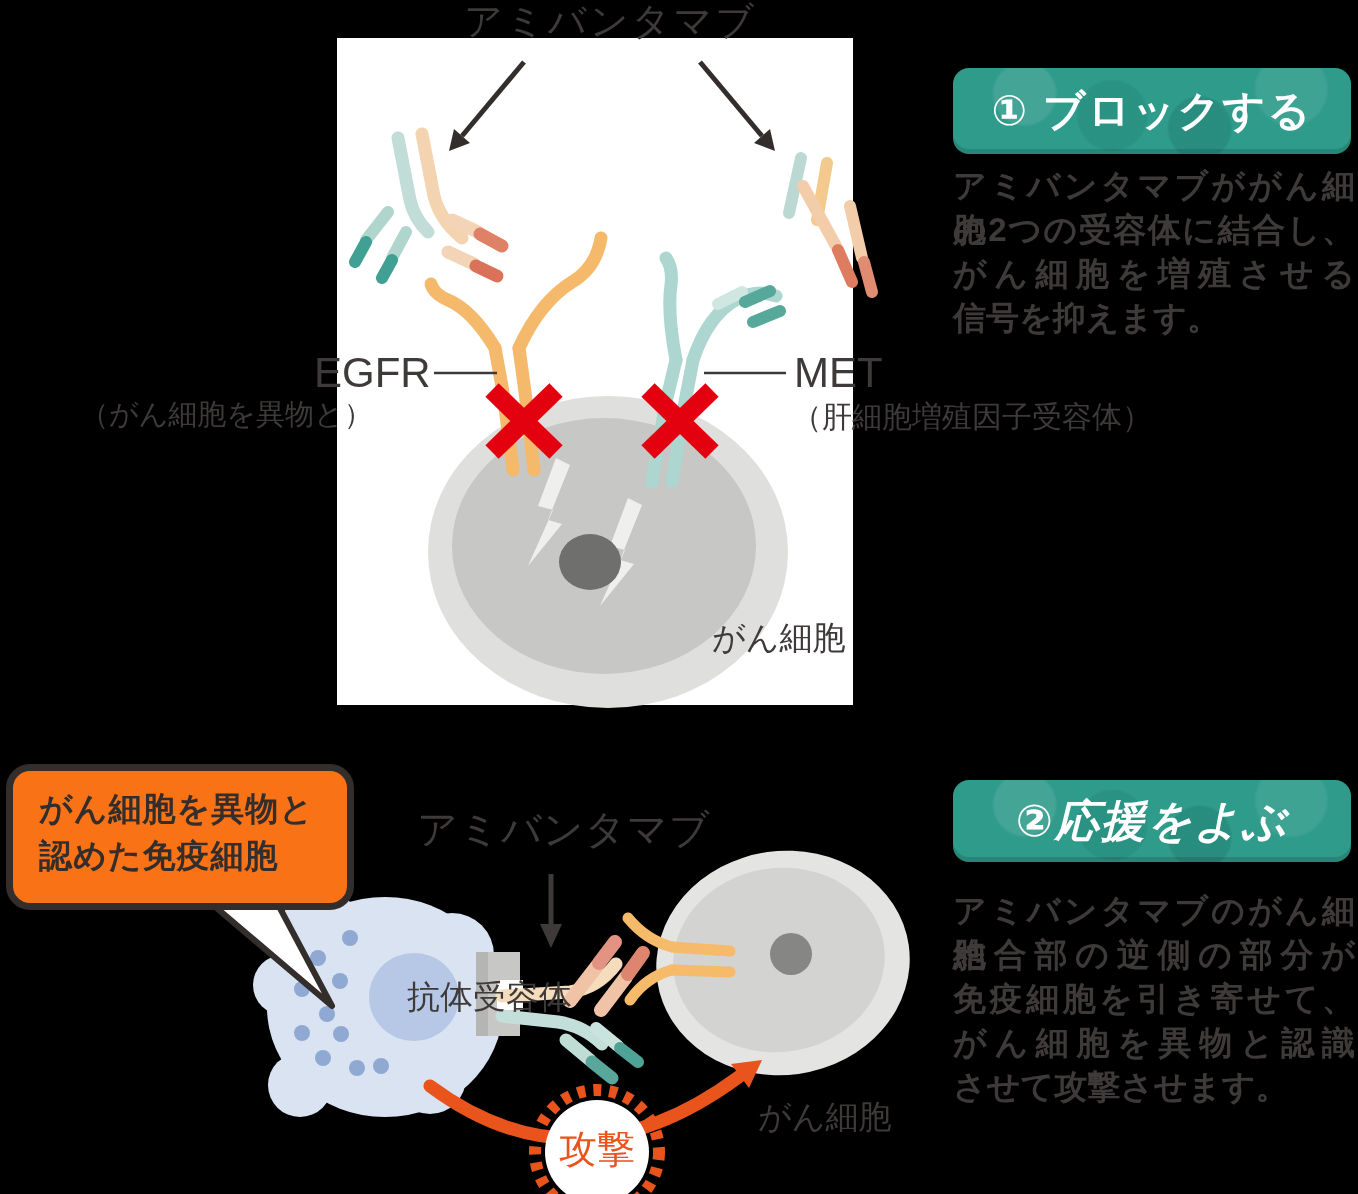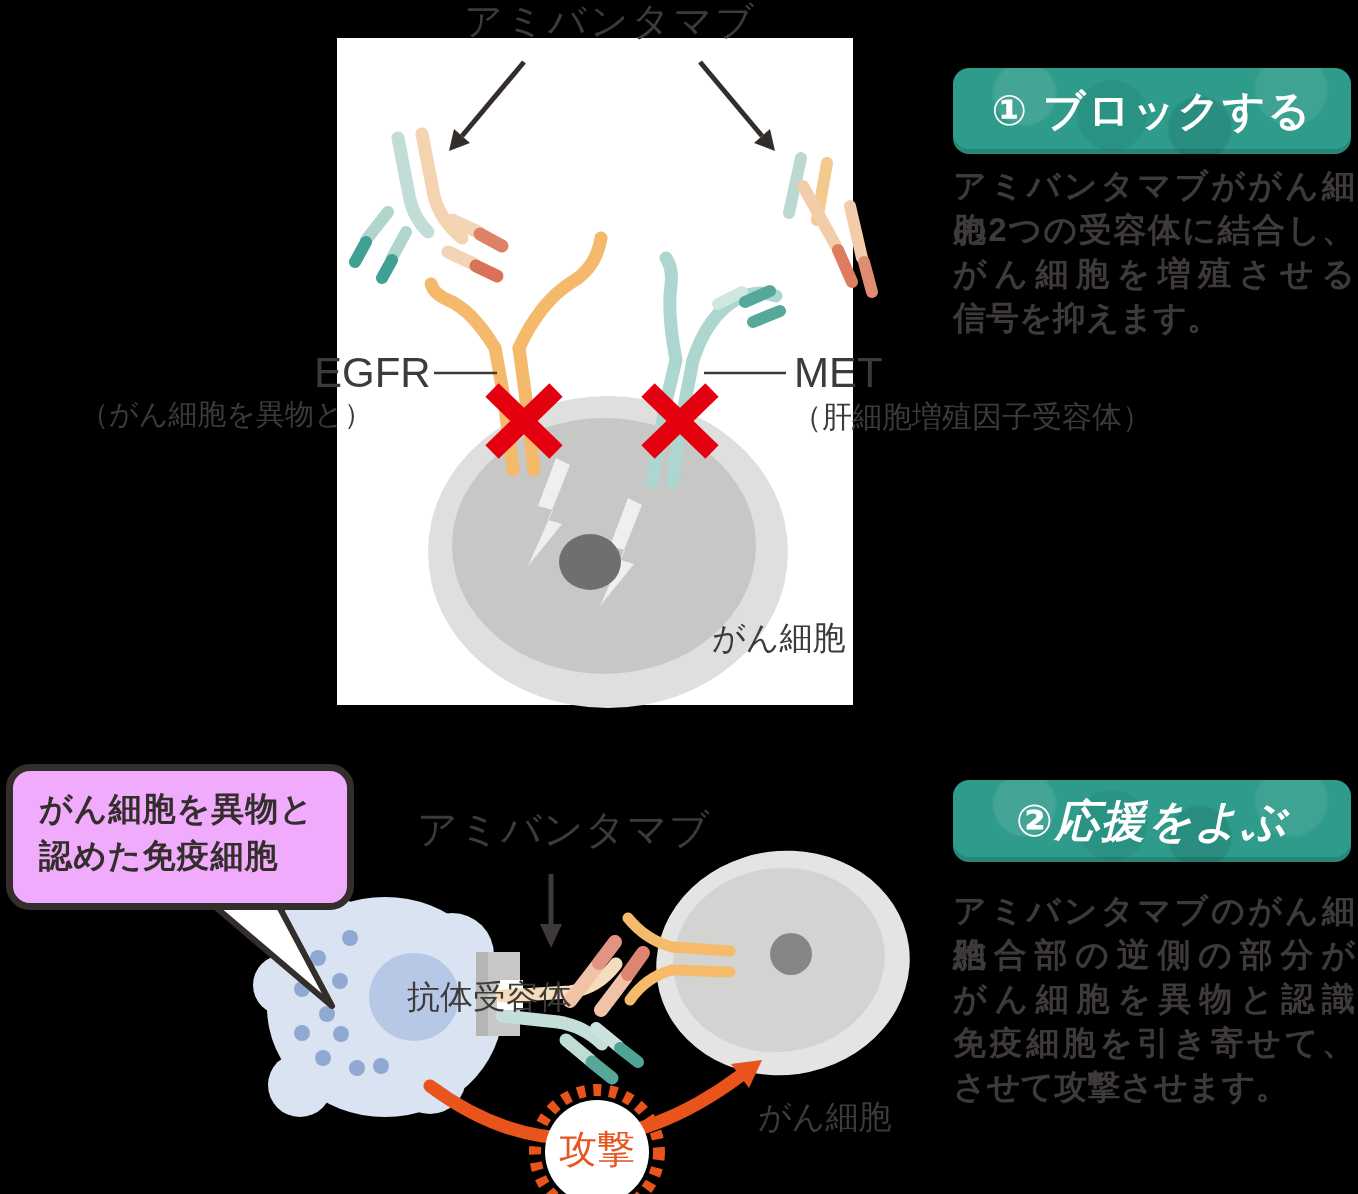--- a/index.html
+++ b/index.html
@@ -21,21 +21,21 @@
       radial-gradient(circle at 85% 25%, rgba(255,255,255,.08) 0 10%, rgba(255,255,255,0) 11%),
       radial-gradient(circle at 40% 55%, rgba(0,70,60,.10) 0 14%, rgba(0,70,60,0) 15%);
     box-shadow:inset 0 -5px 0 rgba(0,40,35,.18);
   }
   .badge span{color:#fff;font-weight:800;letter-spacing:2px;}
   .para{position:absolute;z-index:3;width:402px;font-weight:700;color:#3E3A39;}
   .para .line{font-size:33px;line-height:44px;height:44px;}
   .para .line:not(:last-child){text-align:justify;text-align-last:justify;text-justify:inter-character;}
   .bubble{
     position:absolute;z-index:2;left:6px;top:764px;width:308px;height:118px;
-    background:#f0abfc;border:7px solid #332E2B;border-radius:24px;
+    background:#f97316;border:7px solid #332E2B;border-radius:24px;
     padding:14px 0 0 26px;box-sizing:content-box;
   }
   .bubble .bline{font-size:33px;line-height:47px;font-weight:800;color:#332E2B;letter-spacing:1px;}
 </style>
 </head>
 <body>
 
 <div id="stage">
 
   <svg id="art" width="1358" height="1194" viewBox="0 0 1358 1194">
@@ -210,22 +210,22 @@
 
   <div class="txt dark" style="left:417px;top:808px;font-size:40px;letter-spacing:1px;">アミバンタマブ</div>
 
   <div class="badge" style="left:953px;top:780px;height:82px;">
     <span style="font-size:44px;font-style:italic;">②応援をよぶ</span>
   </div>
 
   <div class="para" style="left:953px;top:889px;">
       <div class="line">アミバンタマブのがん細胞</div>
       <div class="line">結合部の逆側の部分が</div>
+      <div class="line">免疫細胞を引き寄せて、</div>
       <div class="line">がん細胞を異物と認識</div>
-      <div class="line">免疫細胞を引き寄せて、</div>
       <div class="line">させて攻撃させます。</div>
     </div>
 
   <div class="txt dark" style="left:407px;top:980px;font-size:33px;">抗体受容体</div>
 
   <div class="txt" style="left:517px;top:1130px;width:160px;text-align:center;font-size:38px;color:#E8541C;">攻撃</div>
 
   <div class="txt dark" style="left:758px;top:1100px;font-size:33px;">がん細胞</div>
 </div>
 

